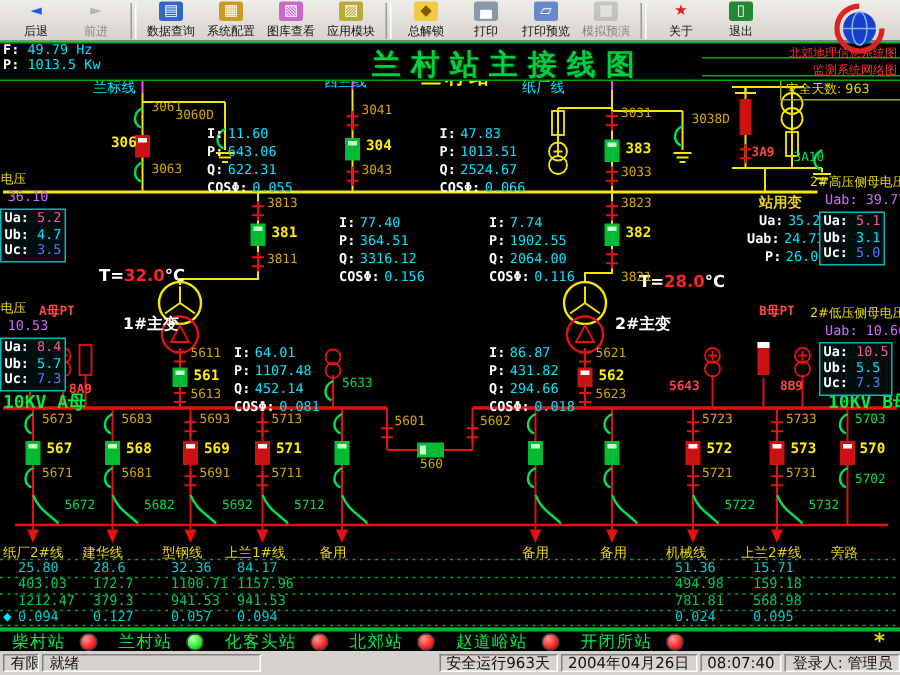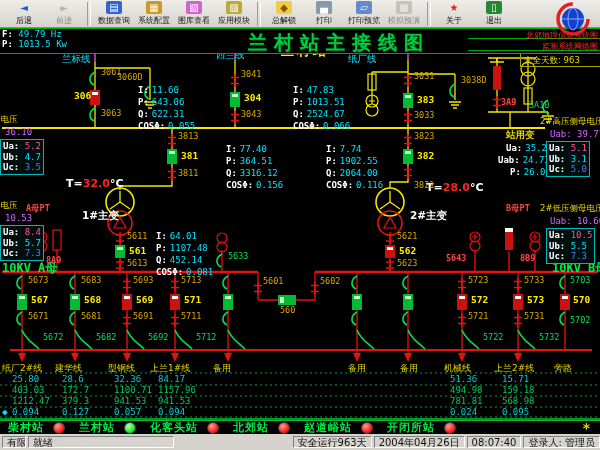--- a/index.html
+++ b/index.html
@@ -59,21 +59,21 @@
   #stinfo{position:absolute;left:492px;top:129px;}
   #stinfo .stt{font-size:9.5px;font-weight:bold;color:#e8d800;margin-left:14px;}
   #stinfo .mr{font:9px "DejaVu Sans Mono",monospace;line-height:12px;white-space:pre;}
   .ftname{position:absolute;font-size:9px;color:#e8d800;white-space:nowrap;}
   .ftval{position:absolute;font:9px "DejaVu Sans Mono",monospace;white-space:nowrap;}
   .fr0,.fr3{color:#00cfcf}.fr1,.fr2{color:#00cc55}
   
   #nav{position:absolute;left:0;top:420px;width:600px;height:14px;background:#000;
     border-top:1px solid #00bb33;display:flex;align-items:center;padding-left:8px;box-sizing:border-box;z-index:20;}
   .navst{display:flex;align-items:center;margin-right:14px;cursor:default;}
-  .navst .nm{font-size:11px;font-weight:bold;color:#00ee44;letter-spacing:1px;white-space:nowrap;}
+  .navst .nm{font-size:11px;font-weight:normal;color:#00ee44;letter-spacing:1px;white-space:nowrap;}
   .led{width:10px;height:10px;border-radius:50%;margin-left:9px;border:1px solid #444;}
   .led.red{background:radial-gradient(circle at 35% 30%,#ff9999,#ff2222 60%,#880000);}
   .led.green{background:radial-gradient(circle at 35% 30%,#bbffbb,#22ee22 60%,#007700);}
   #navstar{margin-left:auto;margin-right:10px;color:#e8d800;font-weight:bold;font-size:14px;}
   
   #status{position:absolute;left:0;top:434px;width:600px;height:16px;background:#d6d3ce;
     display:flex;align-items:center;font-size:10px;color:#111;z-index:20;}
   .stcell{height:12px;line-height:12px;border:1px solid;border-color:#808080 #fff #fff #808080;
     padding:0 4px;margin-left:2px;white-space:nowrap;overflow:hidden;box-sizing:border-box;}
   .grow{flex:1 1 auto;}
@@ -459,20 +459,26 @@
         <div class="mr"><span class="mk">P:</span><span class="mv">1902.55</span></div>
         <div class="mr"><span class="mk">Q:</span><span class="mv">2064.00</span></div>
         <div class="mr"><span class="mk">COSΦ:</span><span class="mv">0.116</span></div>
       </div>
       <div class="meas" style="left: 156px; top: 230px;">
         <div class="mr"><span class="mk">I:</span><span class="mv">64.01</span></div>
         <div class="mr"><span class="mk">P:</span><span class="mv">1107.48</span></div>
         <div class="mr"><span class="mk">Q:</span><span class="mv">452.14</span></div>
         <div class="mr"><span class="mk">COSΦ:</span><span class="mv">0.081</span></div>
       </div>
+      <div class="meas" style="left: 326px; top: 230px;">
+        <div class="mr"><span class="mk">I:</span><span class="mv">86.87</span></div>
+        <div class="mr"><span class="mk">P:</span><span class="mv">431.82</span></div>
+        <div class="mr"><span class="mk">Q:</span><span class="mv">294.66</span></div>
+        <div class="mr"><span class="mk">COSΦ:</span><span class="mv">0.018</span></div>
+      </div>
       <div class="vp" style="left: -46px; top: 114px;"><div class="vpt">1#高压侧母电压</div><div class="vpu" style="margin-left: 24px;">Uab: 36.10</div><div class="vpbox" style="margin-left: 46px;"><div class="br"><span class="bk">Ua:</span><span class="bv0"> 5.2</span></div><div class="br"><span class="bk">Ub:</span><span class="bv1"> 4.7</span></div><div class="br"><span class="bk">Uc:</span><span class="bv2"> 3.5</span></div></div></div>
       <div class="vp" style="left: -46px; top: 200px;"><div class="vpt">1#低压侧母电压</div><div class="vpu" style="margin-left: 24px;">Uab: 10.53</div><div class="vpbox" style="margin-left: 46px;"><div class="br"><span class="bk">Ua:</span><span class="bv0"> 8.4</span></div><div class="br"><span class="bk">Ub:</span><span class="bv1"> 5.7</span></div><div class="br"><span class="bk">Uc:</span><span class="bv2"> 7.3</span></div></div></div>
       <div class="vp" style="left: 540px; top: 116px;"><div class="vpt">2#高压侧母电压</div><div class="vpu" style="margin-left: 10px;">Uab: 39.77</div><div class="vpbox" style="margin-left: 6px;"><div class="br"><span class="bk">Ua:</span><span class="bv0"> 5.1</span></div><div class="br"><span class="bk">Ub:</span><span class="bv1"> 3.1</span></div><div class="br"><span class="bk">Uc:</span><span class="bv2"> 5.0</span></div></div></div>
       <div class="vp" style="left: 540px; top: 203px;"><div class="vpt">2#低压侧母电压</div><div class="vpu" style="margin-left: 10px;">Uab: 10.60</div><div class="vpbox" style="margin-left: 6px;"><div class="br"><span class="bk">Ua:</span><span class="bv0"> 10.5</span></div><div class="br"><span class="bk">Ub:</span><span class="bv1"> 5.5</span></div><div class="br"><span class="bk">Uc:</span><span class="bv2"> 7.3</span></div></div></div>
       <span class="ftname" style="left: 2px; top: 362px;">纸厂2#线</span>
       <span class="ftval fr0" style="left: 12px; top: 374px;">25.80</span>
       <span class="ftval fr1" style="left: 12px; top: 385px;">403.03</span>
       <span class="ftval fr2" style="left: 12px; top: 396px;">1212.47</span>
       <span class="ftval fr3" style="left: 12px; top: 407px;">0.094</span>
       <span class="ftname" style="left: 55px; top: 362px;">建华线</span>

